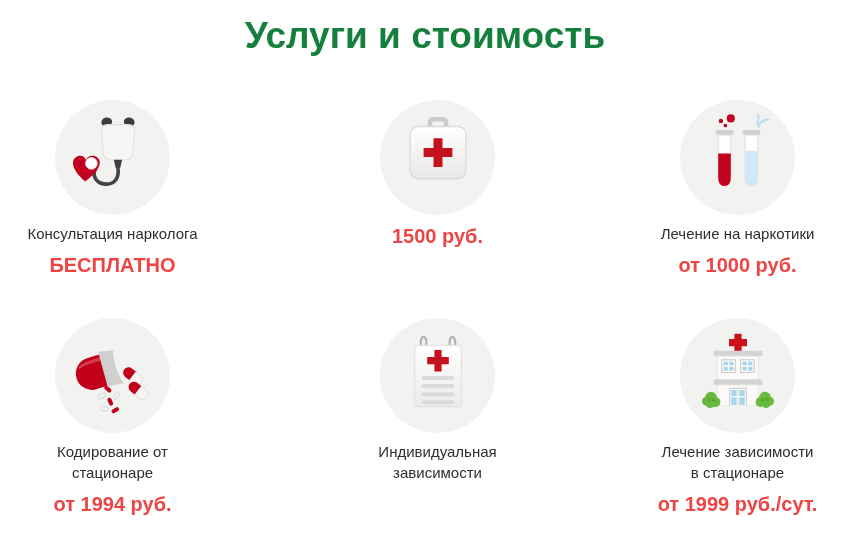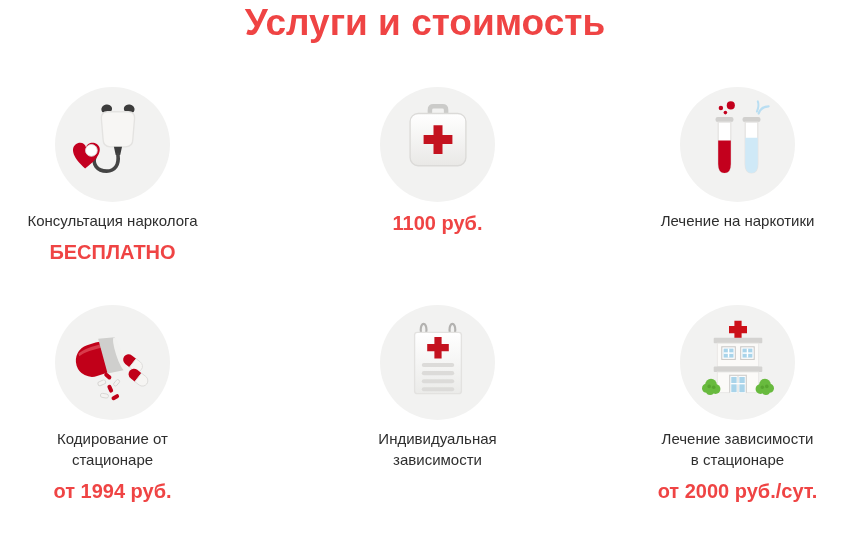--- a/index.html
+++ b/index.html
@@ -6,26 +6,27 @@
   html, body { background: #ffffff; }
   body { font-family: "Liberation Sans", sans-serif; }
   .page {
     position: relative;
     width: 850px;
     height: 539px;
     background: #ffffff;
     overflow: hidden;
   }
   .page-title {
+    margin-top: 13px;
     text-align: center;
     font-family: "Liberation Sans", "DejaVu Sans", sans-serif;
     font-weight: bold;
     font-size: 37px;
     line-height: 45px;
-    color: #ef4444;
+    color: #15803d;
   }
   .services-grid {
     margin-top: 42px;
     display: grid;
     grid-template-columns: 225px 425px 175px;
     row-gap: 40px;
   }
   .card {
     display: flex;
     flex-direction: column;
@@ -91,40 +92,41 @@
             <linearGradient id="g-kit" x1="0" y1="0" x2="0" y2="1">
               <stop offset="0" stop-color="#ffffff"></stop>
               <stop offset="1" stop-color="#e9e8e6"></stop>
             </linearGradient>
           </defs>
           <path d="M41 17 L41 11 Q41 7 45 7 L55 7 Q59 7 59 11 L59 17" fill="none" stroke="#cbcbc9" stroke-width="5"></path>
           <rect x="19" y="15" width="62" height="58" rx="9" fill="url(#g-kit)" stroke="#dbdad8" stroke-width="1.5"></rect>
           <path d="M45 28 h10 v11 h11 v10 h-11 v11 h-10 v-11 h-11 v-10 h11 Z" fill="#c4121f"></path>
         </svg>
       </div>
-      <div class="price">1100 руб.</div>
+      <div class="price">1500 руб.</div>
     </div>
 
     <div class="card">
       <div class="circle">
         <svg class="icon" viewBox="0 0 100 100">
           <circle cx="31" cy="9" r="2.5" fill="#c3001d"></circle>
           <circle cx="36" cy="14" r="2" fill="#c3001d"></circle>
           <circle cx="42" cy="6" r="4.5" fill="#c3001d"></circle>
           <path d="M73 15 C75 9 79 7 84 7" stroke="#b9def2" stroke-width="2.5" fill="none" stroke-linecap="round"></path>
           <path d="M71 13 C73 8 73.5 5 72 1.5" stroke="#b9def2" stroke-width="2.2" fill="none" stroke-linecap="round"></path>
           <rect x="25" y="19" width="20" height="5.5" rx="2.5" fill="#d1d0ce"></rect>
           <path d="M28 24.5 L28 71 Q28 81 35 81 Q42 81 42 71 L42 24.5 Z" fill="#ffffff" stroke="#e5e4e2" stroke-width="1.5"></path>
           <path d="M28 45 L28 71 Q28 81 35 81 Q42 81 42 71 L42 45 Z" fill="#c3001d"></path>
           <rect x="55" y="19" width="20" height="5.5" rx="2.5" fill="#d1d0ce"></rect>
           <path d="M58 24.5 L58 71 Q58 81 65 81 Q72 81 72 71 L72 24.5 Z" fill="#ffffff" stroke="#e5e4e2" stroke-width="1.5"></path>
           <path d="M58 42 L58 71 Q58 81 65 81 Q72 81 72 71 L72 42 Z" fill="#cfe9f7"></path>
         </svg>
       </div>
       <div class="label">Лечение на наркотики</div>
+      <div class="price">от 1000 руб.</div>
     </div>
 
     <div class="card">
       <div class="circle">
         <svg class="icon" viewBox="0 0 100 100">
           <g transform="rotate(-18 34 44)">
             <rect x="8" y="27" width="46" height="36" rx="18" fill="#c10019"></rect>
             <path d="M14 33 C20 30 32 29.5 43 31 L43 35 C32 33 20 33.5 14 36 Z" fill="#dd4a57" opacity="0.8"></path>
             <path d="M40 24 L58 28 L56 66 L38 64 Z" fill="#cfcfcd"></path>
             <ellipse cx="57" cy="47" rx="3.5" ry="19" fill="#f1f1ef"></ellipse>
@@ -208,17 +210,17 @@
           <g fill="#57a52f">
             <circle cx="18" cy="76" r="2"></circle>
               <circle cx="23" cy="77" r="2"></circle>
             <circle cx="82" cy="76" r="2"></circle>
               <circle cx="77" cy="77" r="2"></circle>
           </g>
         </svg>
       </div>
       <div class="label">Лечение зависимости
 в стационаре</div>
-      <div class="price">от 2000 руб./сут.</div>
+      <div class="price">от 1999 руб./сут.</div>
     </div>
 
   </div>
 </div>
 
 </body></html>

